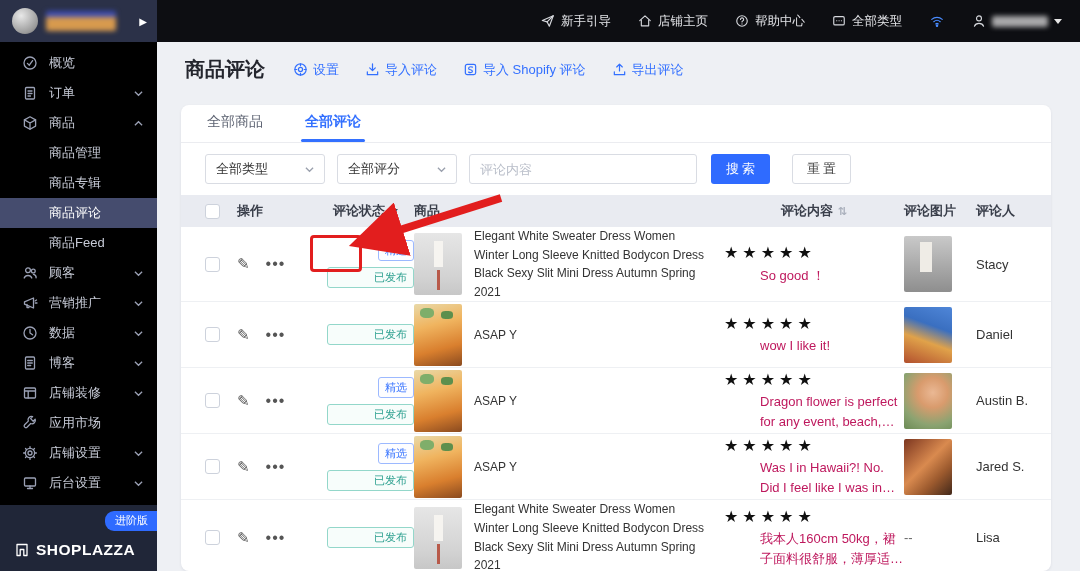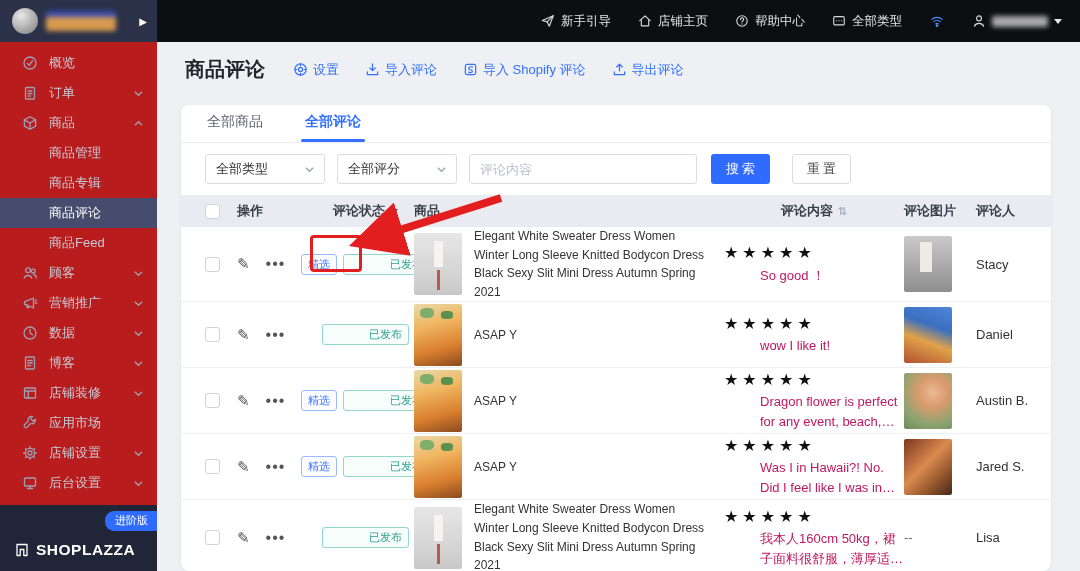--- a/index.html
+++ b/index.html
@@ -15,21 +15,21 @@
   .tb-expand { margin-left:auto; color:#fff; font-size:10px; }
   .tb-right { margin-left:auto; display:flex; align-items:center; gap:27px; padding-right:18px; }
   .tb-item { display:flex; align-items:center; gap:6px; color:#e4e5e9; font-size:12.5px; cursor:pointer; }
   .tb-item svg { stroke:#d6d8dd; }
   .icon-svg { fill:none; stroke-width:1.3; stroke-linecap:round; stroke-linejoin:round; }
   .wifi svg { stroke:#4a8cff; }
   .blur-user { width:56px; height:11px; background:#a9a9ab; filter:blur(2.5px); border-radius:2px; }
   .caret-down { width:0; height:0; border-left:4px solid transparent; border-right:4px solid transparent; border-top:5px solid #e6e6e6; }
 
   
-  .sidebar { position:absolute; left:0; top:42px; width:157px; height:529px; background:#b91c1c; z-index:4; }
+  .sidebar { position:absolute; left:0; top:42px; width:157px; height:529px; background:#000000; z-index:4; }
   .menu { padding-top:6px; }
   .m-item { height:30px; display:flex; align-items:center; padding:0 14px 0 22px; gap:11px; color:#c7cbd7; font-size:13px; cursor:pointer; }
   .m-item svg { stroke:#9ba1b5; flex:0 0 auto; }
   .m-sub { padding-left:49px; }
   .m-sub.active { background:#454c6e; color:#ffffff; }
   .m-label { flex:1 1 auto; white-space:nowrap; }
   .chev { width:9px; height:7px; stroke:#8d93a6; fill:none; stroke-width:1.4; flex:0 0 auto; }
   .chev.up { transform:rotate(180deg); }
   .side-footer { position:absolute; left:0; bottom:0; width:157px; height:66px; background:#202638; }
   .adv-badge { position:absolute; right:0; top:6px; background:#2f6bff; color:#fff; font-size:11px; padding:2px 9px 3px 10px; border-radius:9px 0 0 9px; }
@@ -58,21 +58,21 @@
   .btn-search { height:30px; padding:0 12px; background:#2f6bff; color:#fff; border:none; border-radius:3px; font-size:13px; letter-spacing:3px; text-indent:3px; cursor:pointer; font-family:inherit; }
   .btn-reset { height:30px; padding:0 11px; margin-left:22px; background:#fff; color:#444; border:1px solid #d9dce3; border-radius:3px; font-size:13px; letter-spacing:3px; text-indent:3px; cursor:pointer; font-family:inherit; }
 
   
   .table { margin-top:14px; }
   .thead { display:flex; align-items:center; height:32px; background:#e9ebf1; font-size:13px; font-weight:bold; color:#393e4a; }
   .tr { display:flex; align-items:center; min-height:66px; border-bottom:1px solid #eef0f3; font-size:13px; color:#333; }
   .td { display:flex; align-items:center; }
   .c-check { width:56px; padding-left:24px; flex:0 0 auto; }
   .c-action { width:80px; flex:0 0 auto; gap:16px; }
-  .c-status { width:97px; flex:0 0 auto; flex-direction:row; justify-content:center; align-items:flex-end; gap:6px; }
+  .c-status { width:97px; flex:0 0 auto; flex-direction:column; justify-content:center; align-items:flex-end; gap:6px; }
   .c-product { width:310px; flex:0 0 auto; gap:12px; }
   .c-content { width:180px; flex:0 0 auto; flex-direction:column; align-items:flex-start; justify-content:center; gap:3px; }
   .c-image { width:72px; flex:0 0 auto; }
   .c-reviewer { flex:1 1 auto; }
   .checkbox { width:15px; height:15px; border:1px solid #cdd2dc; border-radius:3px; background:#fff; cursor:pointer; }
   .th-label { display:flex; align-items:center; gap:5px; }
   .filter-caret { width:0; height:0; border-left:4px solid transparent; border-right:4px solid transparent; border-top:5px solid #42464f; }
   .sort-glyph { color:#aab0bc; font-size:11px; }
   .pencil { font-size:15px; color:#555; cursor:pointer; }
   .more-dots { font-size:16px; color:#555; letter-spacing:1px; cursor:pointer; line-height:10px; }

